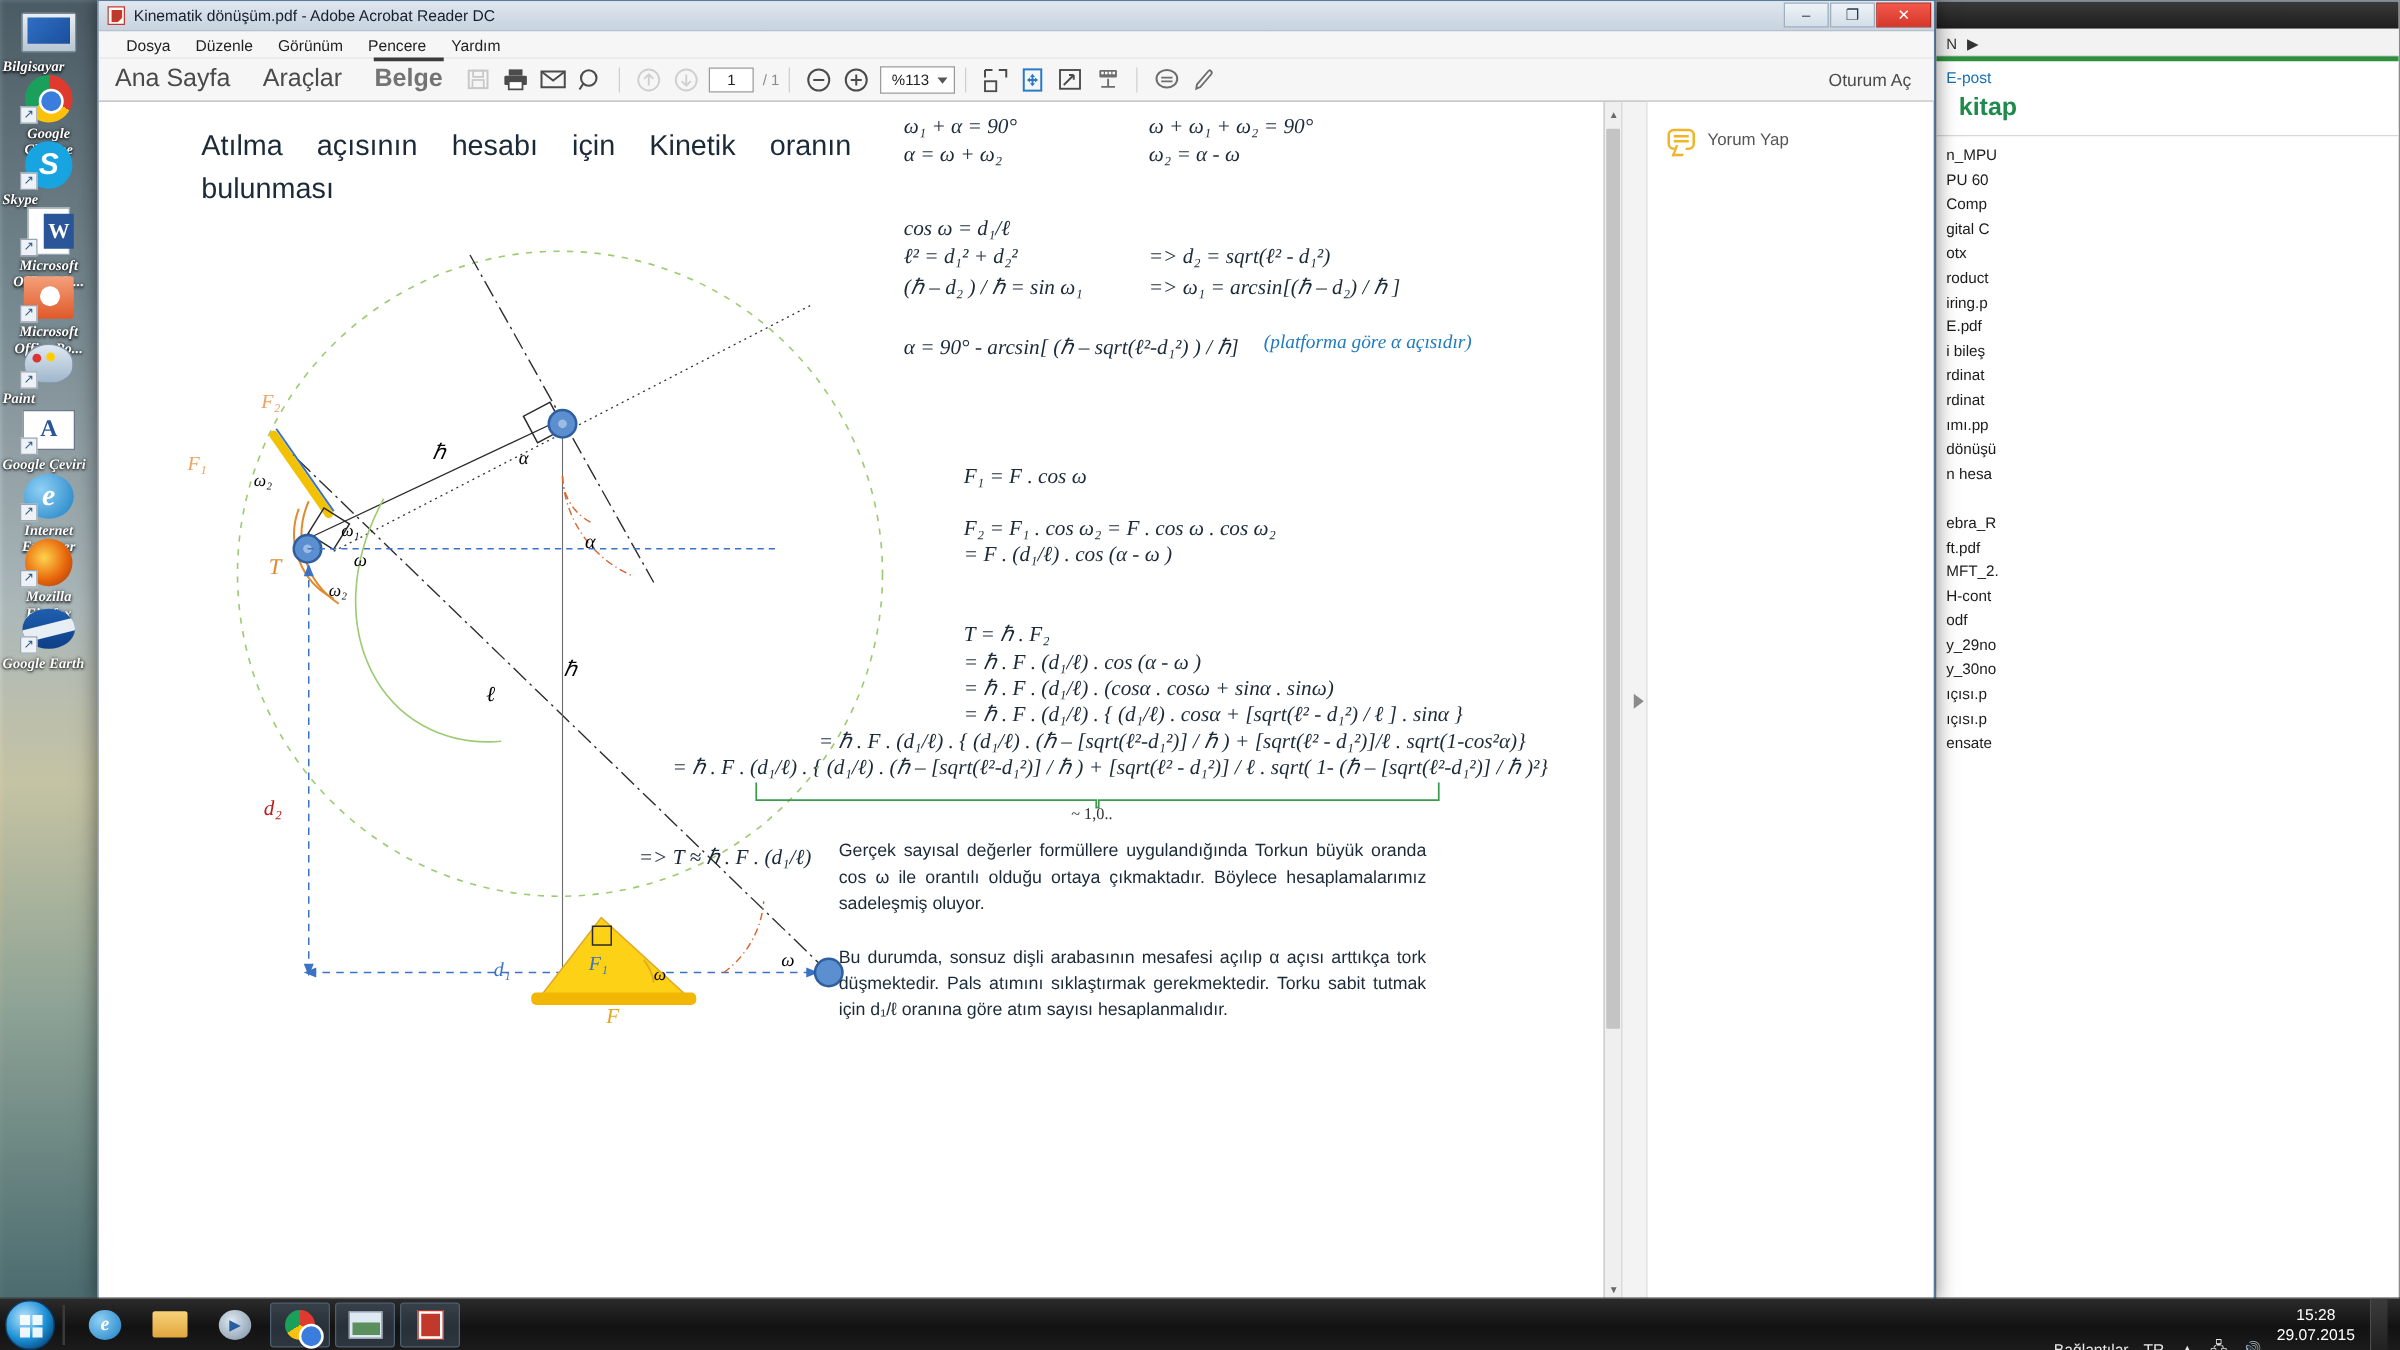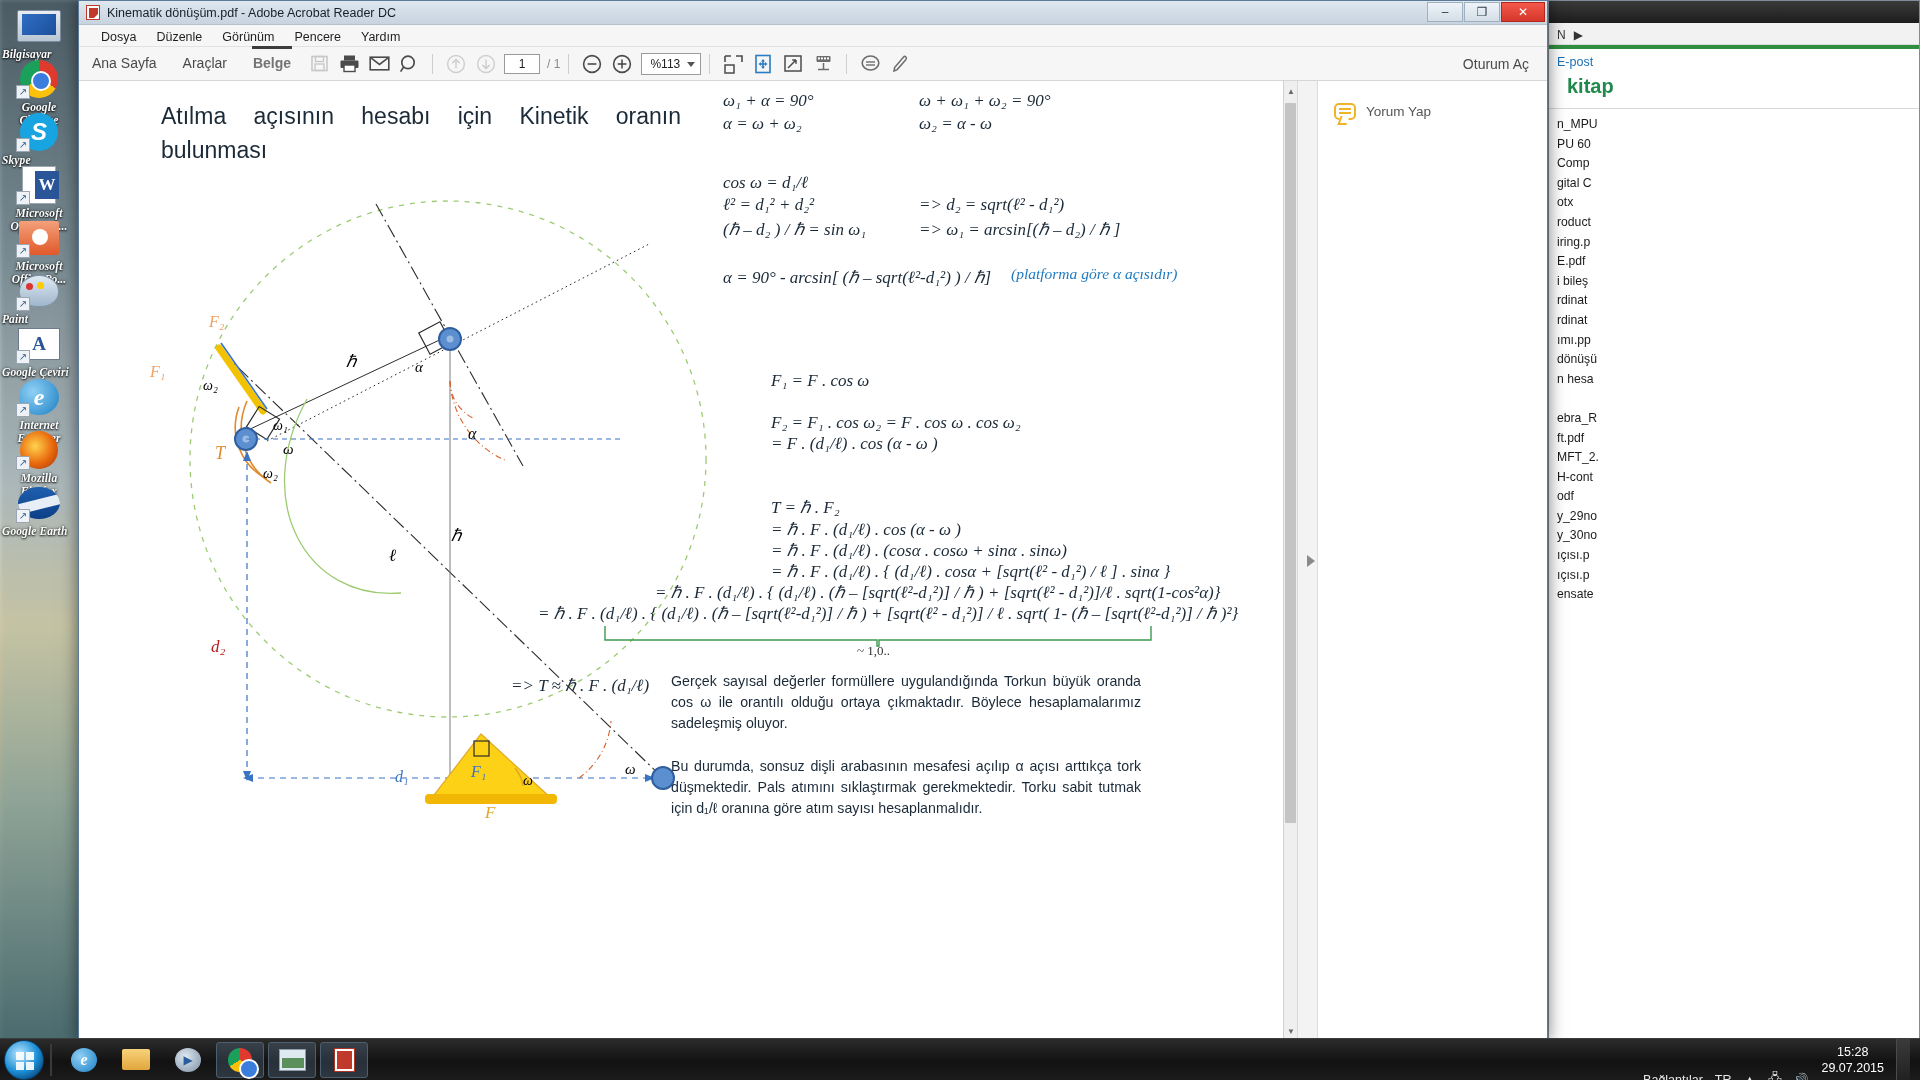--- a/index.html
+++ b/index.html
@@ -95,21 +95,21 @@
   .menubar {
     height:22px; background:#f6f6f6; border-bottom:1px solid #e2e2e2;
     display:flex; align-items:flex-end; padding-left:12px; gap:0;
   }
   .menu-item { font-size:12.5px; color:#1f1f1f; padding:2px 10px; }
 
   .toolbar {
     height:34px; background:#f6f6f6; border-bottom:1px solid #d6d6d6;
     display:flex; align-items:center; position:relative;
   }
-  .tb-tab { font-size:14px; color:#4a4a4a; padding:0 13px; line-height:33px; height:33px; position:relative; }
+  .tb-tab { font-size:20px; color:#4a4a4a; padding:0 13px; line-height:33px; height:33px; position:relative; }
   .tb-tab.active { color:#737373; font-weight:bold; }
   .tb-tab.active:after {
     content:""; position:absolute; left:12px; right:12px; top:-1px; height:3px; background:#3c3c3c;
   }
   .tb-sep { width:1px; height:20px; background:#cfcfcf; margin:0 8px; }
   .tb-icon { width:30px; height:30px; display:flex; align-items:center; justify-content:center; color:#4b4b4b; }
   .tb-icon svg { display:block; }
   .tb-icon.disabled { opacity:.42; }
   .page-box {
     width:36px;height:20px;border:1px solid #9b9b9b;background:#fff;

